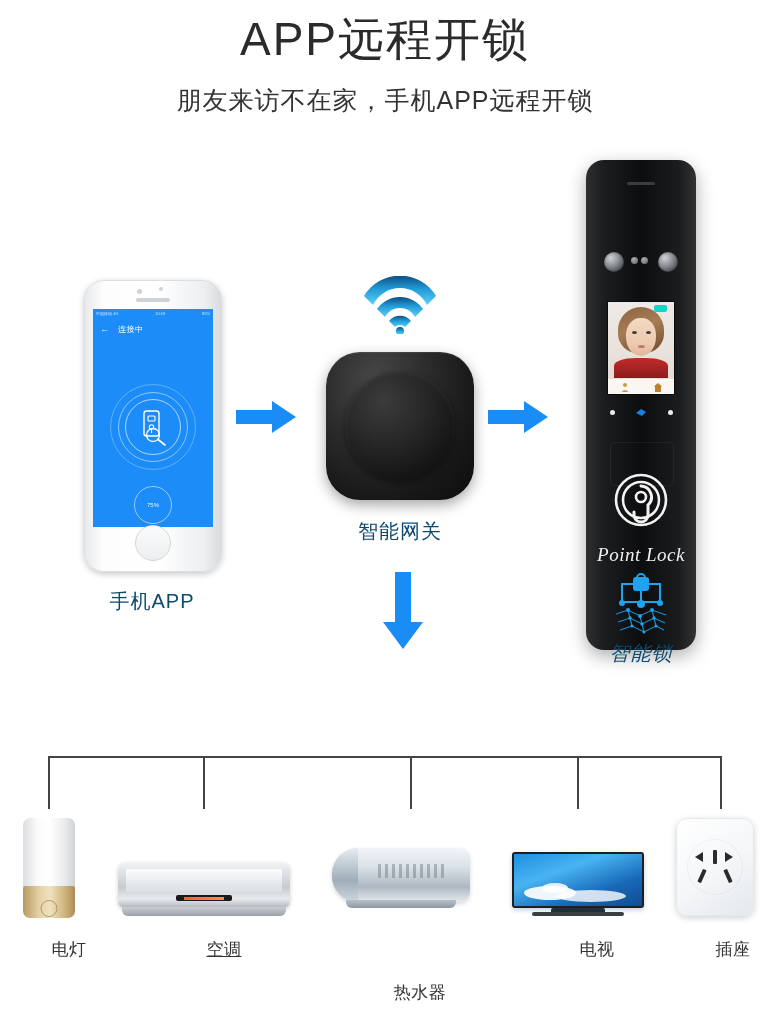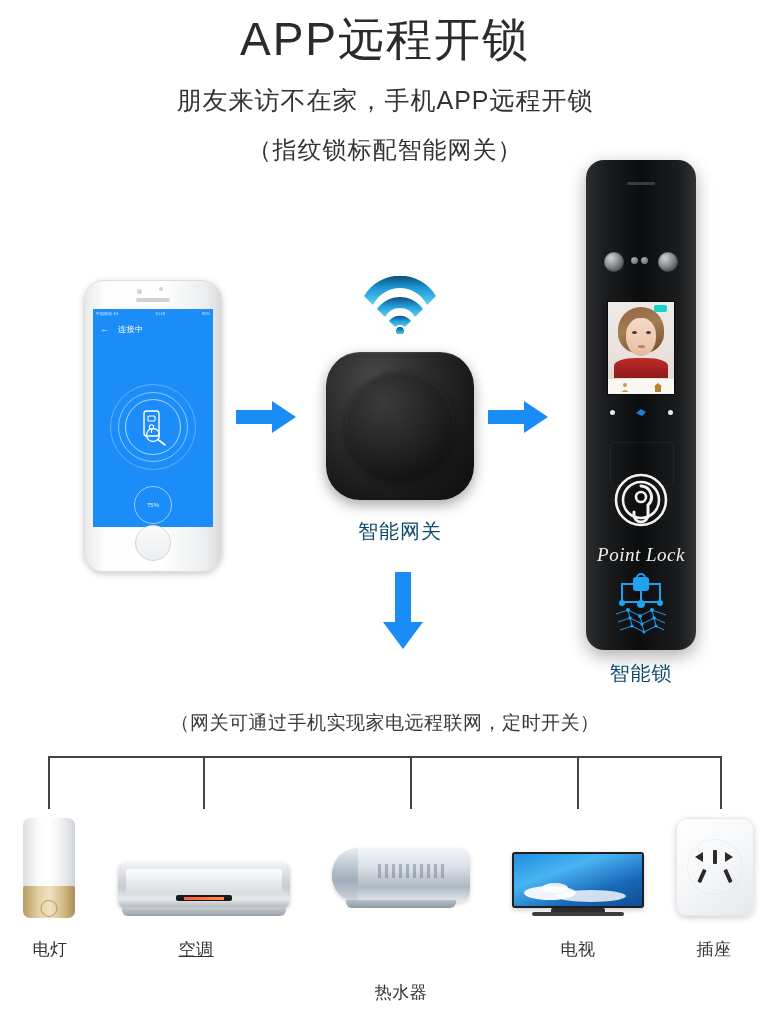--- a/index.html
+++ b/index.html
@@ -120,33 +120,33 @@
   .wdot{width:5px;height:5px;border-radius:50%;background:#e9ecee;}
   .bluekey{width:13px;height:10px;}
   .rfid{left:24px;top:282px;width:62px;height:42px;border-radius:5px;border:1px solid rgba(255,255,255,.055);}
   .fp-logo{left:50%;top:312px;transform:translateX(-50%);width:56px;height:56px;}
   .pointlock{
     left:0;top:384px;width:110px;text-align:center;
     font-family:"Liberation Serif","DejaVu Serif",serif;
     font-style:italic;font-size:19px;color:#f0f0f0;letter-spacing:.5px;
   }
   .circuit{left:50%;top:412px;transform:translateX(-50%);width:62px;height:70px;}
-  .lbl-lock{left:541px;top:660px;width:200px;}
+  .lbl-lock{left:541px;top:640px;width:200px;font-style:italic;}
 
   
   .c-main{left:0;top:670px;width:770px;text-align:center;font-size:26px;color:#333;letter-spacing:1px;}
   .c-sub{left:0;top:710px;width:770px;text-align:center;font-size:19px;color:#3a3a3a;letter-spacing:.5px;}
 
   
   .bus{left:48px;top:756px;width:674px;height:2px;background:#444;}
   .drop{position:absolute;top:757px;width:2px;height:52px;background:#444;}
 
   
   .appl{position:absolute;}
-  .ap-lbl{position:absolute;text-align:center;font-size:17px;color:#333;letter-spacing:.5px;}
+  .ap-lbl{position:absolute;text-align:center;font-size:17px;color:#333;letter-spacing:.5px;padding-left:19px;}
 
   
   .lamp{left:23px;top:818px;width:52px;height:100px;}
   .lamp-top{left:0;top:0;width:52px;height:70px;border-radius:7px 7px 2px 2px;background:linear-gradient(90deg,#dcdee1 0%,#fbfbfc 28%,#ffffff 52%,#e7e9ec 82%,#cfd2d5 100%);}
   .lamp-base{left:0;top:68px;width:52px;height:32px;border-radius:2px 2px 7px 7px;background:linear-gradient(90deg,#b99a62 0%,#e3cfa1 30%,#f0e2c0 52%,#cdb178 82%,#a98c59 100%);}
   .lamp-btn{left:50%;top:82px;transform:translateX(-50%);width:15px;height:15px;border-radius:50%;border:1px solid rgba(120,95,50,.5);}
 
   
   .ac{left:118px;top:862px;width:172px;height:56px;}
   .ac-body{left:0;top:0;width:172px;height:46px;border-radius:7px;background:linear-gradient(180deg,#f4f5f7 0%,#dfe2e6 22%,#c7ccd1 55%,#e8eaed 80%,#aeb4ba 100%);box-shadow:0 2px 4px rgba(0,0,0,.18);}
@@ -187,21 +187,20 @@
   .wm{left:596px;top:934px;width:172px;height:56px;opacity:.30;}
   .footer{left:0;top:974px;width:770px;text-align:center;font-size:17px;color:#333;letter-spacing:.5px;}
 </style>
 </head>
 <body>
 
 <div class="stage">
 
   <div class="abs h-title">APP远程开锁</div>
   <div class="abs h-sub1">朋友来访不在家，手机APP远程开锁</div>
-  <div class="abs h-sub2">（指纹锁标配智能网关）</div>
 
   <div class="abs phone">
     <div class="abs phone-cam"></div>
     <div class="abs phone-cam2"></div>
     <div class="abs phone-ear"></div>
 
     <div class="abs phone-screen">
       <div class="abs phone-status">
         <span>中国移动 4G</span>
         <span>10:18</span>
@@ -228,20 +227,21 @@
         </svg>
       </div>
 
       <div class="abs pct-ring">
         <span>75%</span>
       </div>
     </div>
 
     <div class="abs phone-home"></div>
   </div>
+  <div class="abs lbl lbl-phone">手机APP</div>
 
   <div class="abs a1">
     <svg class="arrow-r" viewBox="0 0 60 34">
       <polygon points="0,10 36,10 36,1 60,17 36,33 36,24 0,24" fill="#1a8cf5"></polygon>
     </svg>
   </div>
 
   <div class="abs wifi">
     <svg viewBox="0 0 84 58" width="84" height="58">
       <defs>
@@ -354,21 +354,20 @@
     </div>
   </div>
   <div class="abs lbl lbl-lock">智能锁</div>
 
   <div class="abs arrow-d">
     <svg viewBox="0 0 42 78" width="42" height="78">
       <polygon points="13,0 29,0 29,50 41,50 21,77 1,50 13,50" fill="#1a8cf5"></polygon>
     </svg>
   </div>
 
-  <div class="abs c-sub">（网关可通过手机实现家电远程联网，定时开关）</div>
 
   <div class="abs bus"></div>
   <div class="drop" style="left:48px"></div>
   <div class="drop" style="left:203px"></div>
   <div class="drop" style="left:410px"></div>
   <div class="drop" style="left:577px"></div>
   <div class="drop" style="left:720px"></div>
 
   <div class="abs lamp appl">
     <div class="abs lamp-top"></div>
@@ -378,21 +377,21 @@
   <div class="ap-lbl" style="left:0;top:938px;width:100px;">电灯</div>
 
   <div class="abs ac appl">
     <div class="abs ac-body">
       <div class="abs ac-panel"></div>
     </div>
     <div class="abs ac-disp"></div>
     <div class="abs ac-led"></div>
     <div class="abs ac-vent"></div>
   </div>
-  <div class="ap-lbl" style="left:146px;top:938px;width:100px;text-decoration:underline;">空调</div>
+  <div class="ap-lbl" style="left:155px;top:938px;width:100px;text-decoration:underline;">空调</div>
 
   <div class="abs wh appl">
     <div class="abs wh-body"></div>
     <div class="abs wh-cap"></div>
     <div class="abs wh-txt"></div>
     <div class="abs wh-foot"></div>
   </div>
   <div class="ap-lbl" style="left:351px;top:938px;width:100px;margin-top:43px;">热水器</div>
 
   <div class="abs tv appl">

